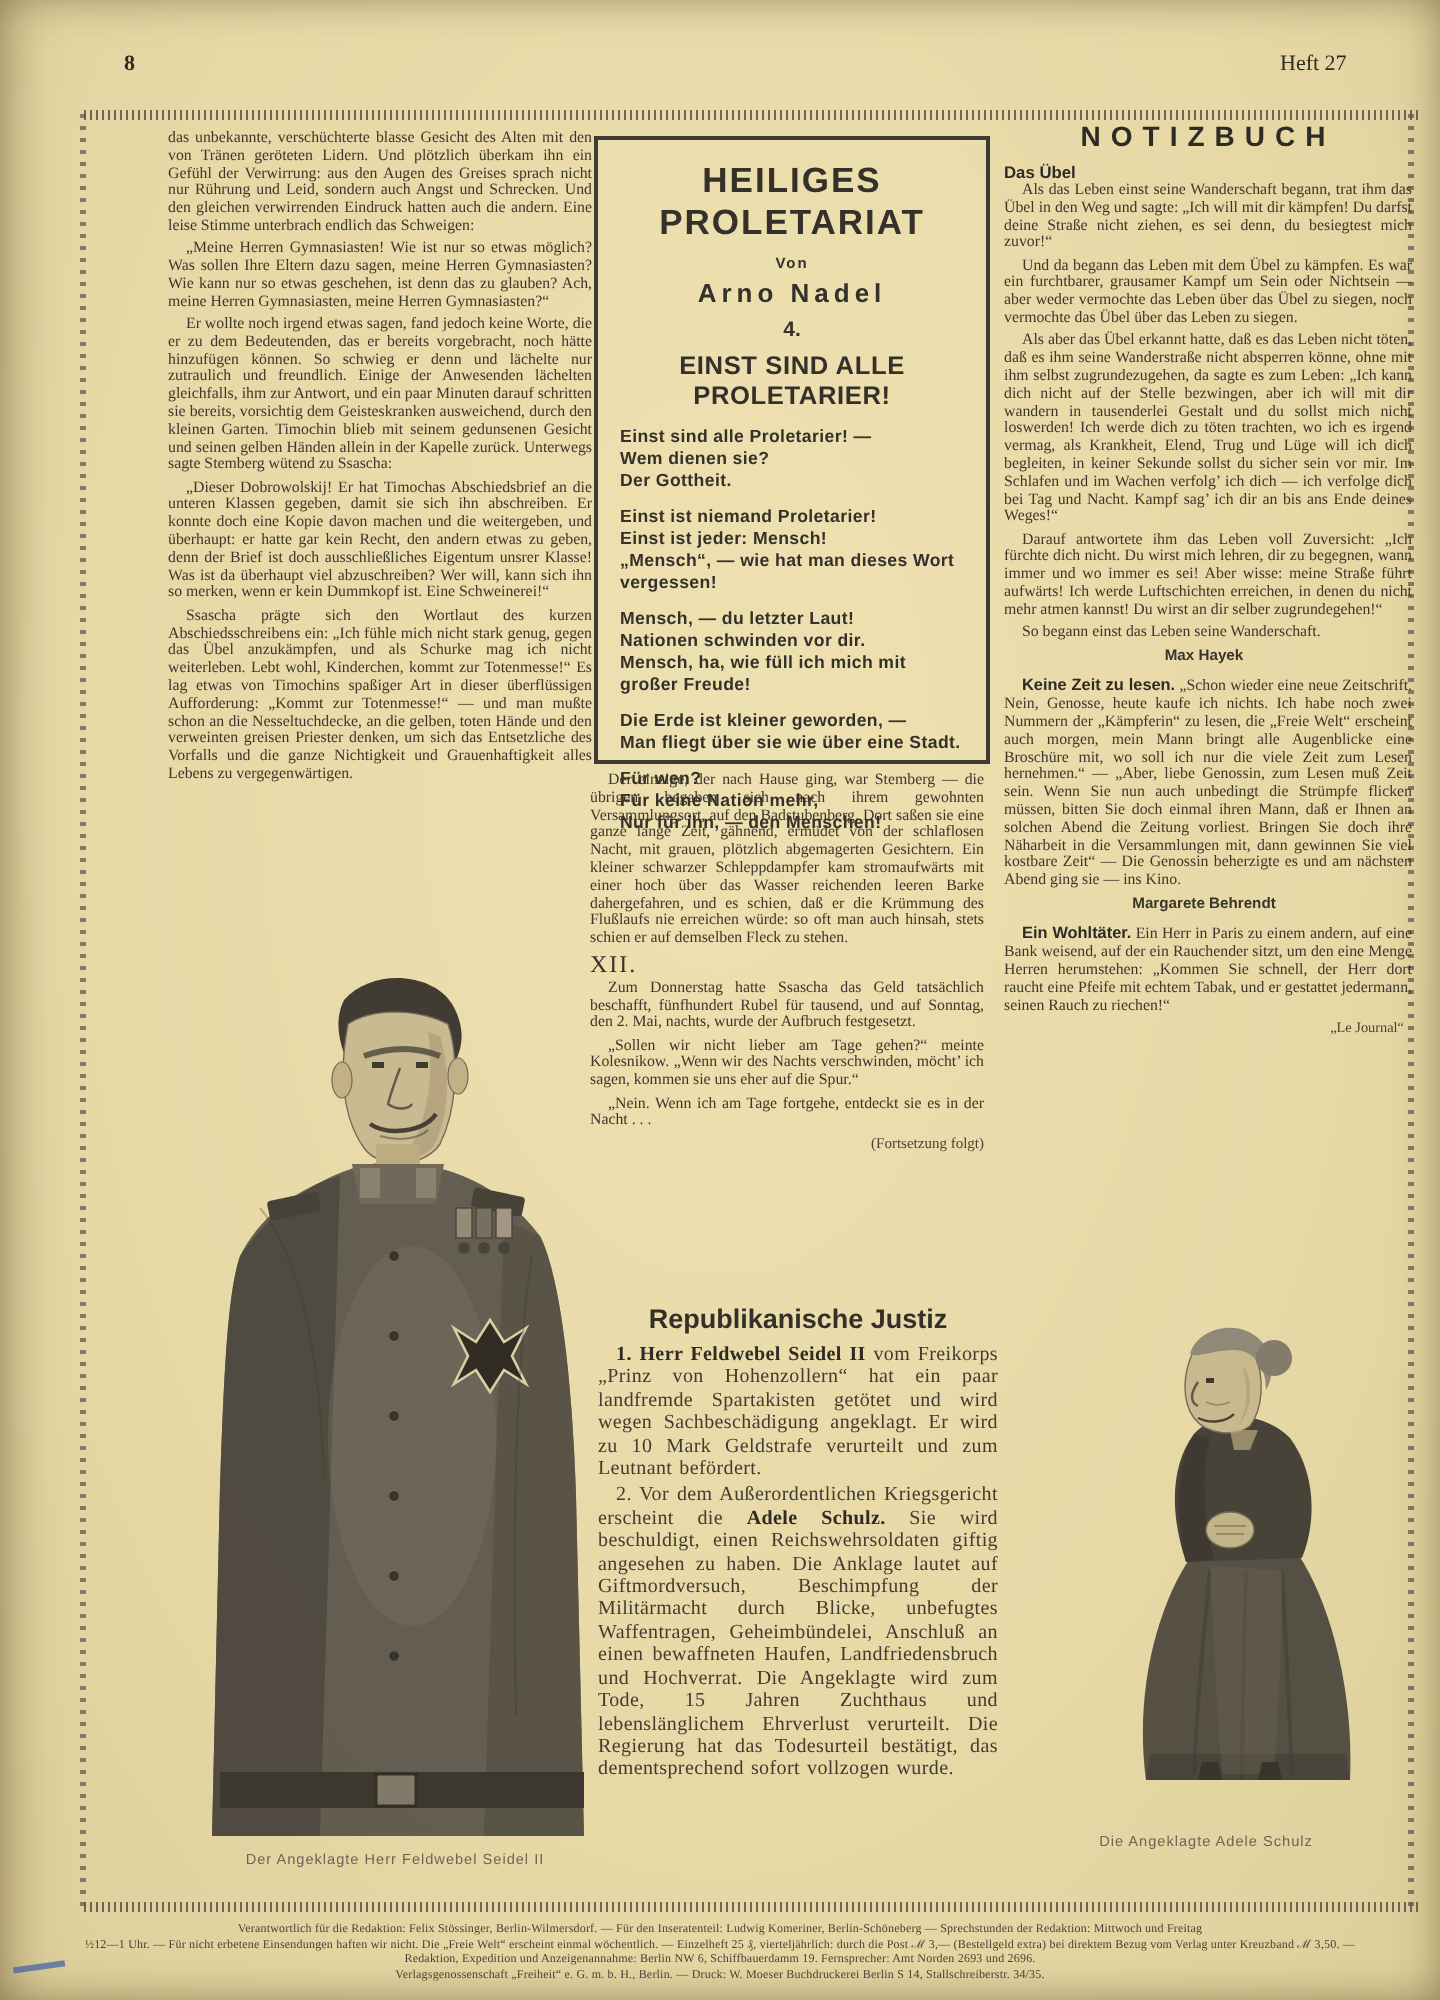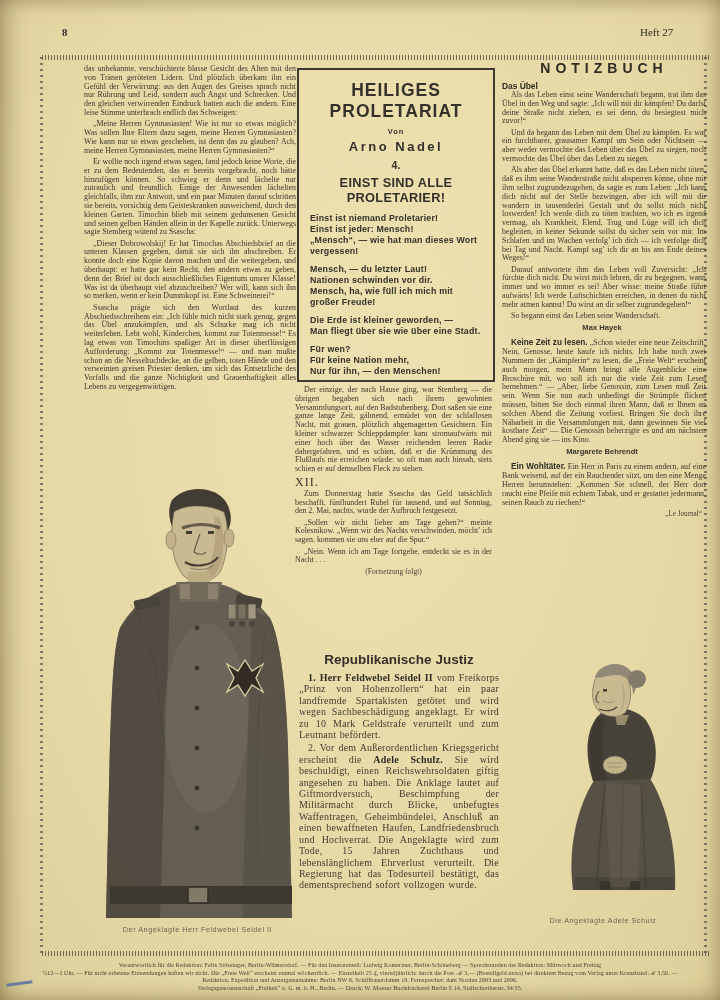--- a/index.html
+++ b/index.html
@@ -25,21 +25,21 @@
     text-align:center;font-family:"Liberation Sans",sans-serif;color:#34302a;}
   .poem-title{font-weight:bold;font-size:17.5px;letter-spacing:1px;margin:2px 0 5px 0;}
   .poem-von{font-weight:bold;font-size:7.5px;letter-spacing:1px;margin-bottom:3px;}
   .poem-author{font-weight:bold;font-size:13px;letter-spacing:2.5px;margin-bottom:5px;}
   .poem-num{font-weight:bold;font-size:10.5px;margin-bottom:4px;}
   .poem-sub{font-weight:bold;font-size:12.8px;letter-spacing:.3px;margin-bottom:8px;}
   .stanza{text-align:left;margin-bottom:7px;}
   .poem-line{font-weight:bold;font-size:8.8px;line-height:11px;letter-spacing:.2px;}
   
   .secnum{text-align:left;font-size:12px;letter-spacing:1px;margin:4px 0 3px 0;color:#38342b;}
-  .fortsetzung{text-align:center;font-size:7.5px;margin-top:2px;color:#4a4438;}
+  .fortsetzung{text-align:right;font-size:7.5px;margin-top:2px;color:#4a4438;}
   .jtitle{text-align:center;font:bold 13.5px "Liberation Sans",sans-serif;color:#33302a;margin:0 0 5px 0;}
   .justiz p{font-size:10px;line-height:11.4px;letter-spacing:.2px;word-spacing:.8px;
     text-indent:9px;margin:0 0 2px 0;color:#413c32;text-align:justify;}
   .justiz b{color:#2e2a24;}
   
   .ntitle{text-align:center;font:bold 14px "Liberation Sans",sans-serif;letter-spacing:5px;
     color:#2e2a24;margin:0 0 5px 0;}
   .nhead{font:bold 8.4px "Liberation Sans",sans-serif;color:#2e2a24;}
   .runin{font:bold 8.2px "Liberation Sans",sans-serif;color:#2e2a24;}
   .sig{text-align:center;font:bold 7.6px "Liberation Sans",sans-serif;color:#3a352c;
@@ -72,20 +72,25 @@
     <p class="ind">„Dieser Dobrowolskij! Er hat Timochas Abschiedsbrief an die unteren Klassen gegeben, damit sie sich ihn abschreiben. Er konnte doch eine Kopie davon machen und die weitergeben, und überhaupt: er hatte gar kein Recht, den andern etwas zu geben, denn der Brief ist doch ausschließliches Eigentum unsrer Klasse! Was ist da überhaupt viel abzuschreiben? Wer will, kann sich ihn so merken, wenn er kein Dummkopf ist. Eine Schweinerei!“</p>
     <p class="ind">Ssascha prägte sich den Wortlaut des kurzen Abschiedsschreibens ein: „Ich fühle mich nicht stark genug, gegen das Übel anzukämpfen, und als Schurke mag ich nicht weiterleben. Lebt wohl, Kinderchen, kommt zur Totenmesse!“ Es lag etwas von Timochins spaßiger Art in dieser überflüssigen Aufforderung: „Kommt zur Totenmesse!“ — und man mußte schon an die Nesseltuchdecke, an die gelben, toten Hände und den verweinten greisen Priester denken, um sich das Entsetzliche des Vorfalls und die ganze Nichtigkeit und Grauenhaftigkeit alles Lebens zu vergegenwärtigen.</p>
   </div>
 
   <div class="abs poembox" style="left:297px;top:68px;width:172px;height:296px;">
     <div class="poem-title">HEILIGES PROLETARIAT</div>
     <div class="poem-von">Von</div>
     <div class="poem-author">Arno Nadel</div>
     <div class="poem-num">4.</div>
     <div class="poem-sub">EINST SIND ALLE PROLETARIER!</div>
+    <div class="stanza">
+      <div class="poem-line">Einst sind alle Proletarier! —</div>
+      <div class="poem-line">Wem dienen sie?</div>
+      <div class="poem-line">Der Gottheit.</div>
+    </div>
     <div class="stanza">
       <div class="poem-line">Einst ist niemand Proletarier!</div>
       <div class="poem-line">Einst ist jeder: Mensch!</div>
       <div class="poem-line">„Mensch“, — wie hat man dieses Wort vergessen!</div>
     </div>
     <div class="stanza">
       <div class="poem-line">Mensch, — du letzter Laut!</div>
       <div class="poem-line">Nationen schwinden vor dir.</div>
       <div class="poem-line">Mensch, ha, wie füll ich mich mit großer Freude!</div>
     </div>

